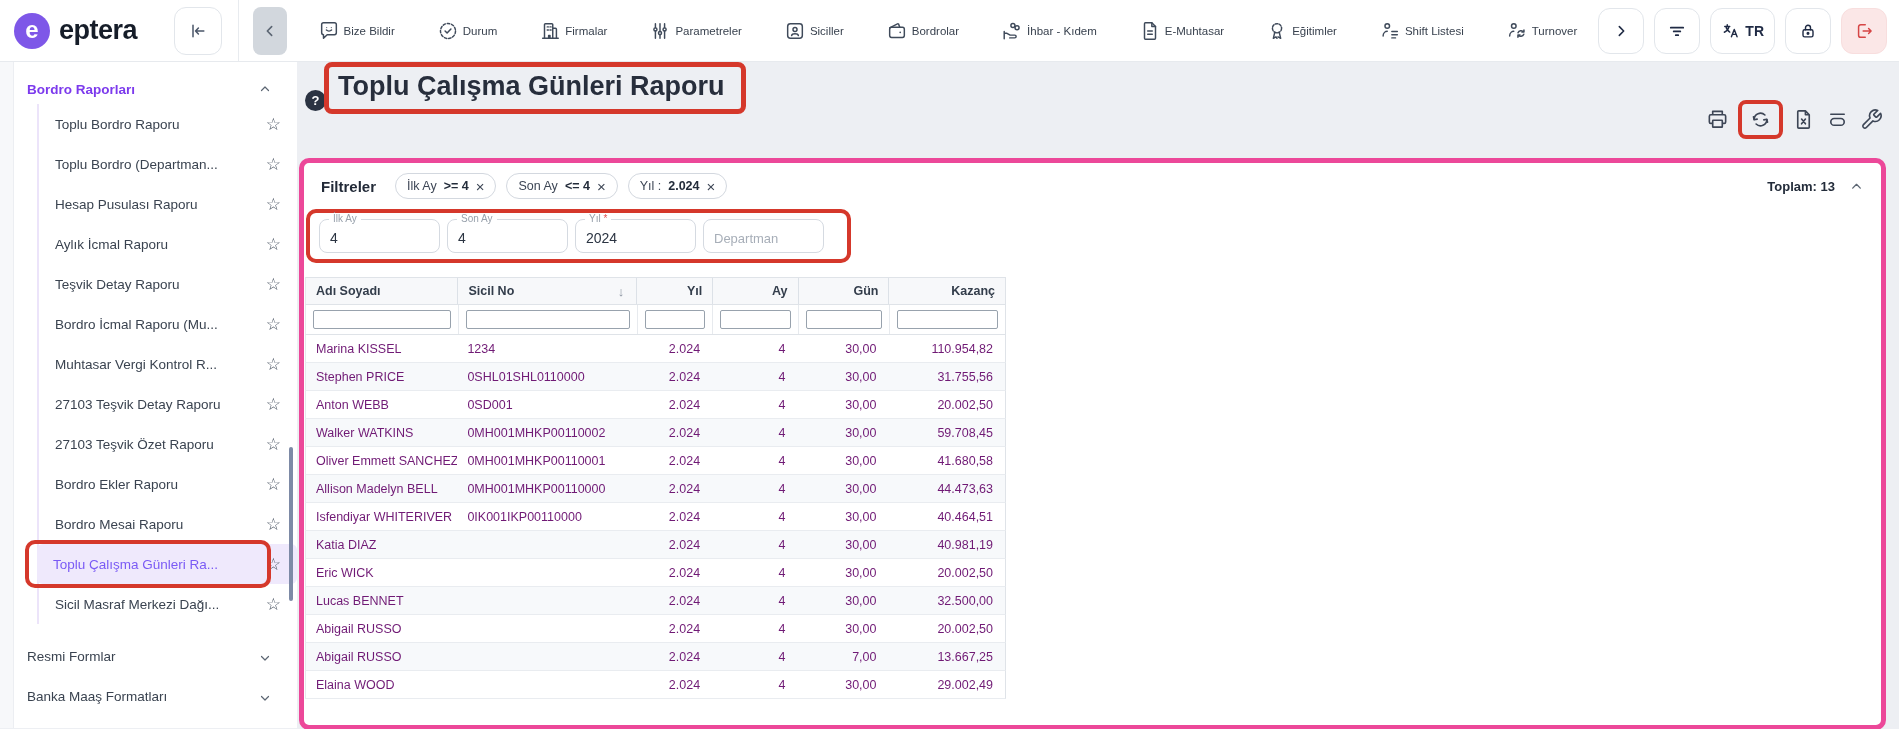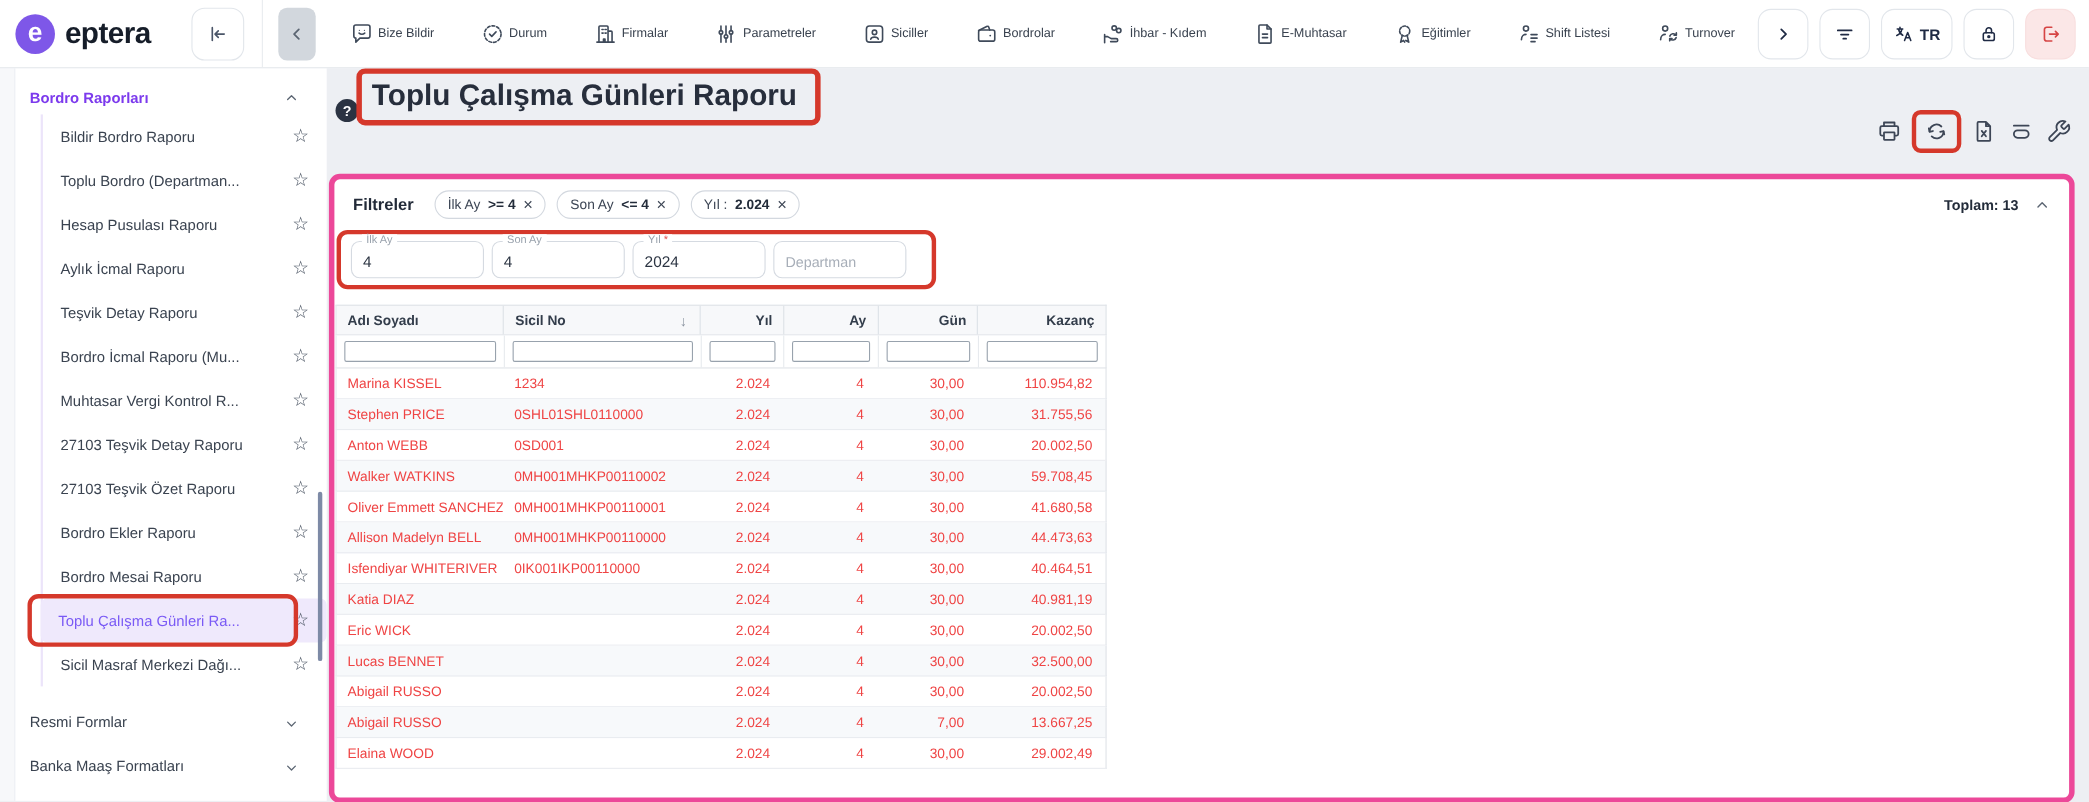--- a/index.html
+++ b/index.html
@@ -67,21 +67,21 @@
   .thead, .tfilter, .trow { display:flex; border-left:1px solid #e4e8ec; border-right:1px solid #dfe3e8; }
   .thead { height:28px; background:#f7f8fa; border-top:1px solid #dfe3e8; border-bottom:1px solid #dfe3e8; align-items:center; color:#333d4b; font-weight:600; }
   .th { height:100%; display:flex; align-items:center; padding:0 10px; position:relative; cursor:pointer; }
   .th + .th { border-left:1px solid #dce1e7; }
   .th.num { justify-content:flex-end; }
   .sort { position:absolute; right:12px; color:#8a93a0; font-size:13px; font-weight:400; }
   .tfilter { height:30px; align-items:center; border-bottom:1px solid #dfe3e8; background:#fff; }
   .tf-cell { height:100%; display:flex; align-items:center; padding:0 7px; }
   .tf-cell + .tf-cell { border-left:1px solid #e7eaee; }
   .tf-input { width:100%; height:19px; border:1px solid #98a2ad; border-radius:2px; background:#fff; outline:none; padding:0 4px; font-size:12px; font-family:inherit; color:#2b3442; }
-  .trow { height:28px; align-items:center; border-bottom:1px solid #e9ecf0; color:#ef4444; cursor:default;justify-content:space-between; }
+  .trow { height:28px; align-items:center; border-bottom:1px solid #e9ecf0; color:#701a75; cursor:default;justify-content:space-between; }
   .trow:nth-child(even) { background:#f7f9fb; }
   .td { padding:0 10px; white-space:nowrap; overflow:hidden; }
   .td.num { text-align:right; padding-right:12px; }
   .w0{width:159px}.w1{width:188px}.w2{width:79px}.w3{width:89px}.w4{width:95px}.w5{width:122px}
 </style>
 </head>
 <body>
 
 <div class="topbar">
   <div class="tb-left">
@@ -266,21 +266,21 @@
       <span>Bordro Raporları</span>
       <span>
         <svg width="12" height="12" viewBox="0 0 24 24" class="ic" style="stroke:#5b6572;stroke-width:2.4">
             <path d="M5 15l7-7 7 7"></path>
           </svg>
       </span>
     </div>
     <div class="side-items">
 
         <div class="side-item">
-          <span class="itxt">Bildir Bordro Raporu</span>
+          <span class="itxt">Toplu Bordro Raporu</span>
           <span class="star">☆</span>
         </div>
 
         <div class="side-item">
           <span class="itxt">Toplu Bordro (Departman...</span>
           <span class="star">☆</span>
         </div>
 
         <div class="side-item">
           <span class="itxt">Hesap Pusulası Raporu</span>

